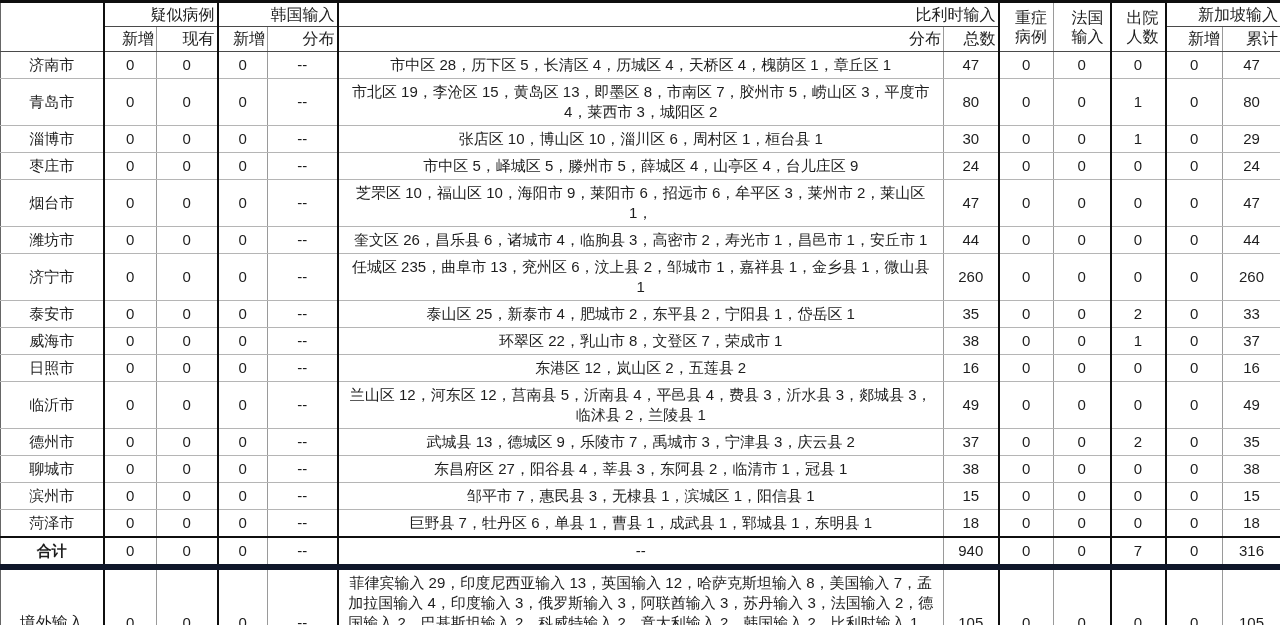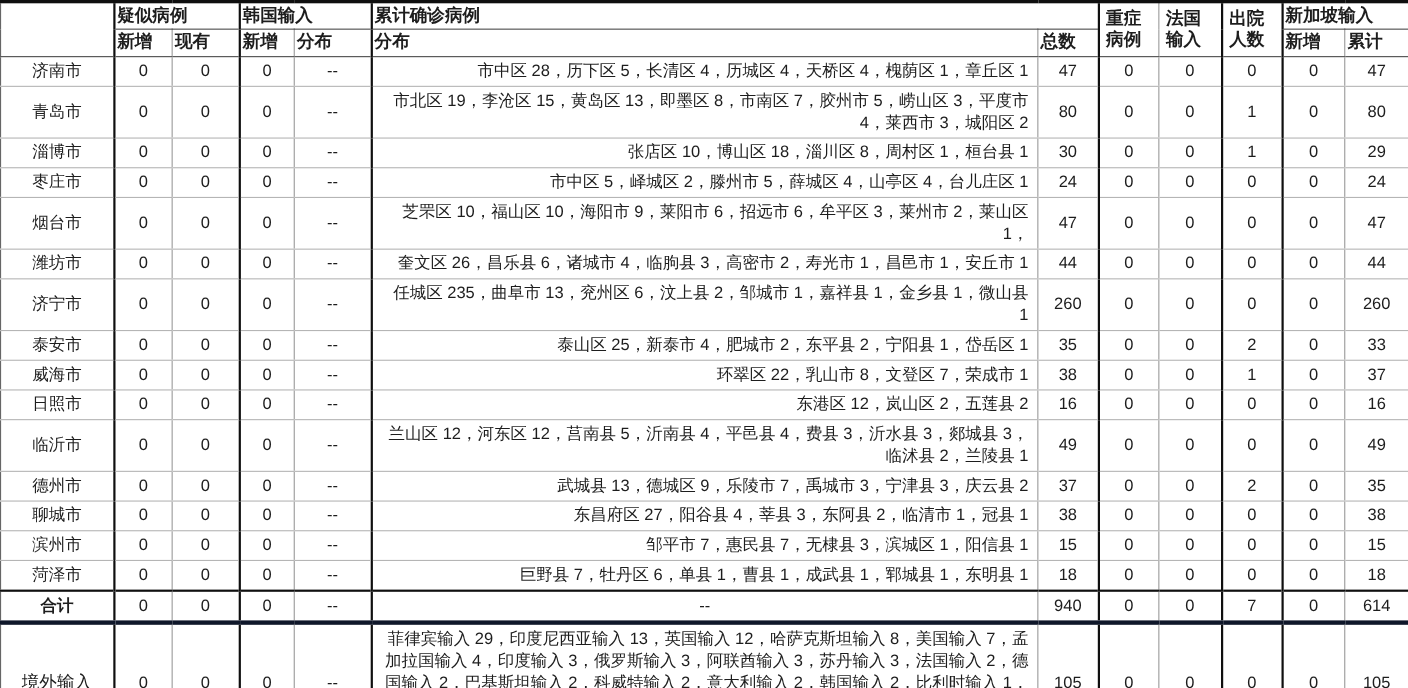--- a/index.html
+++ b/index.html
@@ -10,45 +10,45 @@
     table-layout:fixed;
     background:#fff;
     border-top:3px solid #0f0f0f;
     border-bottom:3px solid #0f0f0f;
     border-left:1px solid #666;
     border-right:1px solid #666;
   }
   th, td { overflow:hidden; box-sizing:border-box; }
   thead th {
     font-size:16px;
-    font-weight:bold;
-    text-align:left;
+    font-weight:normal;
+    text-align:right;
     height:25px;
     padding:0 2px;
     line-height:22px;
     border-bottom:1px solid #4a4a4a;
     white-space:normal;
   }
   thead th.wrap2 { line-height:19px; padding:2px 6px; }
   tbody td {
     font-size:15px;
     border-bottom:1px solid #b5b5b5;
     padding:3px 4px;
     height:20px;
     line-height:20px;
     vertical-align:middle;
   }
   td.city { text-align:center; }
   td.num  { text-align:center; }
-  td.dist { text-align:right; padding:3px 8px; white-space:normal; word-break:break-all; }
+  td.dist { text-align:center; padding:3px 8px; white-space:normal; word-break:break-all; }
   td.center { text-align:center; }
   td.bold { font-weight:bold; }
   .vthick { border-left:2px solid #0f0f0f; }
   .vthin  { border-left:1px solid #9a9a9a; }
-  tr.total-row td { border-top:2px solid #0f0f0f; border-bottom:4px solid #0f172a; }
+  tr.total-row td { border-top:2px solid #0f0f0f; border-bottom:6px solid #0f172a; }
   tr.import-row td { border-bottom:none; }
   tr.import-row td.city { font-size:16px; }
 </style>
 </head>
 <body>
 
 <table class="report-table">
   <colgroup>
     <col style="width:103px">
     <col style="width:53px">
@@ -61,21 +61,21 @@
     <col style="width:57px">
     <col style="width:55px">
     <col style="width:57px">
     <col style="width:58px">
   </colgroup>
   <thead>
     <tr>
       <th rowspan="2"></th>
       <th colspan="2" class="vthick">疑似病例</th>
       <th colspan="2" class="vthick">韩国输入</th>
-      <th colspan="2" class="vthick">累计确诊病例</th>
+      <th colspan="2" class="vthick">比利时输入</th>
       <th rowspan="2" class="vthick wrap2">重症病例</th>
       <th rowspan="2" class="vthin wrap2">法国输入</th>
       <th rowspan="2" class="vthick wrap2">出院人数</th>
       <th colspan="2" class="vthick">新加坡输入</th>
     </tr>
     <tr>
       <th class="vthick">新增</th>
       <th class="vthin">现有</th>
       <th class="vthick">新增</th>
       <th class="vthin">分布</th>
@@ -113,35 +113,35 @@
         <td class="num vthick">1</td>
         <td class="num vthick">0</td>
         <td class="num vthin">80</td>
       </tr>
       <tr>
         <td class="city">淄博市</td>
         <td class="num vthick">0</td>
         <td class="num vthin">0</td>
         <td class="num vthick">0</td>
         <td class="num vthin">--</td>
-        <td class="dist vthick">张店区 10，博山区 18，淄川区 8，周村区 1，桓台县 1</td>
+        <td class="dist vthick">张店区 10，博山区 10，淄川区 6，周村区 1，桓台县 1</td>
         <td class="num vthin">30</td>
         <td class="num vthick">0</td>
         <td class="num vthin">0</td>
         <td class="num vthick">1</td>
         <td class="num vthick">0</td>
         <td class="num vthin">29</td>
       </tr>
       <tr>
         <td class="city">枣庄市</td>
         <td class="num vthick">0</td>
         <td class="num vthin">0</td>
         <td class="num vthick">0</td>
         <td class="num vthin">--</td>
-        <td class="dist vthick">市中区 5，峄城区 2，滕州市 5，薛城区 4，山亭区 4，台儿庄区 1</td>
+        <td class="dist vthick">市中区 5，峄城区 5，滕州市 5，薛城区 4，山亭区 4，台儿庄区 9</td>
         <td class="num vthin">24</td>
         <td class="num vthick">0</td>
         <td class="num vthin">0</td>
         <td class="num vthick">0</td>
         <td class="num vthick">0</td>
         <td class="num vthin">24</td>
       </tr>
       <tr>
         <td class="city">烟台市</td>
         <td class="num vthick">0</td>
@@ -267,21 +267,21 @@
         <td class="num vthick">0</td>
         <td class="num vthick">0</td>
         <td class="num vthin">38</td>
       </tr>
       <tr>
         <td class="city">滨州市</td>
         <td class="num vthick">0</td>
         <td class="num vthin">0</td>
         <td class="num vthick">0</td>
         <td class="num vthin">--</td>
-        <td class="dist vthick">邹平市 7，惠民县 7，无棣县 3，滨城区 1，阳信县 1</td>
+        <td class="dist vthick">邹平市 7，惠民县 3，无棣县 1，滨城区 1，阳信县 1</td>
         <td class="num vthin">15</td>
         <td class="num vthick">0</td>
         <td class="num vthin">0</td>
         <td class="num vthick">0</td>
         <td class="num vthick">0</td>
         <td class="num vthin">15</td>
       </tr>
       <tr>
         <td class="city">菏泽市</td>
         <td class="num vthick">0</td>
@@ -301,21 +301,21 @@
         <td class="num vthick">0</td>
         <td class="num vthin">0</td>
         <td class="num vthick">0</td>
         <td class="num vthin">--</td>
         <td class="dist vthick center">--</td>
         <td class="num vthin">940</td>
         <td class="num vthick">0</td>
         <td class="num vthin">0</td>
         <td class="num vthick">7</td>
         <td class="num vthick">0</td>
-        <td class="num vthin">614</td>
+        <td class="num vthin">316</td>
       </tr>
       <tr class="import-row">
         <td class="city">境外输入</td>
         <td class="num vthick">0</td>
         <td class="num vthin">0</td>
         <td class="num vthick">0</td>
         <td class="num vthin">--</td>
         <td class="dist vthick">菲律宾输入 29，印度尼西亚输入 13，英国输入 12，哈萨克斯坦输入 8，美国输入 7，孟加拉国输入 4，印度输入 3，俄罗斯输入 3，阿联酋输入 3，苏丹输入 3，法国输入 2，德国输入 2，巴基斯坦输入 2，科威特输入 2，意大利输入 2，韩国输入 2，比利时输入 1，爱尔兰输入 1，日本输入 1，利比里亚输入 1，新加坡输入 1，莫桑比克输入 1，安哥拉输入 1，坦桑尼亚输入 1</td>
         <td class="num vthin">105</td>
         <td class="num vthick">0</td>

